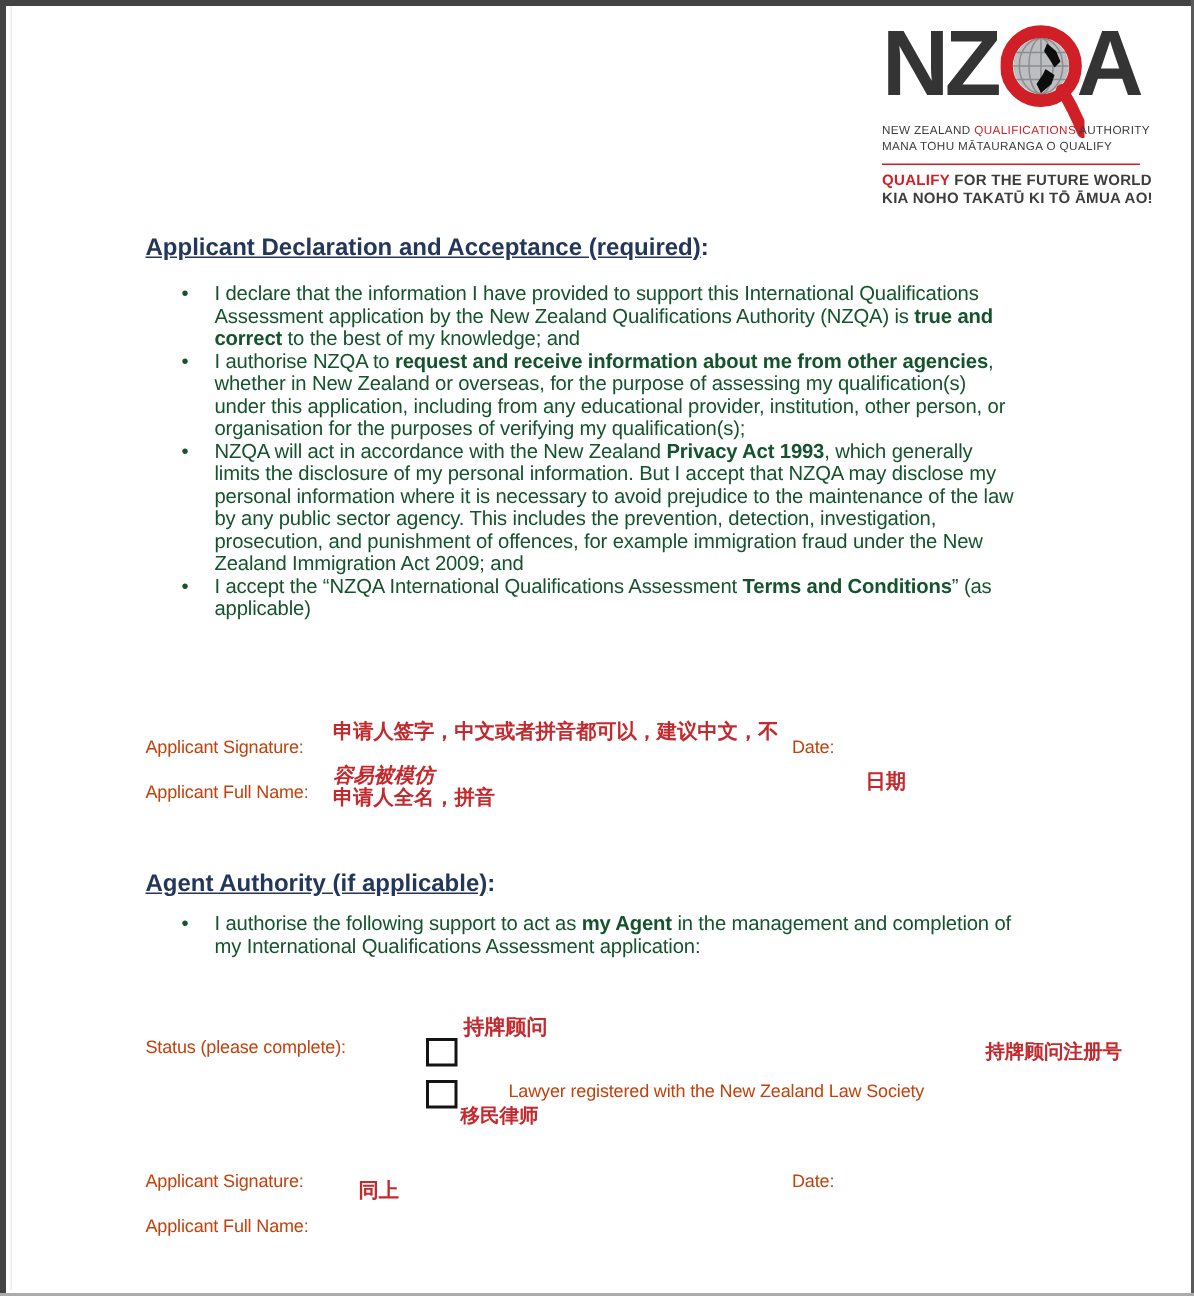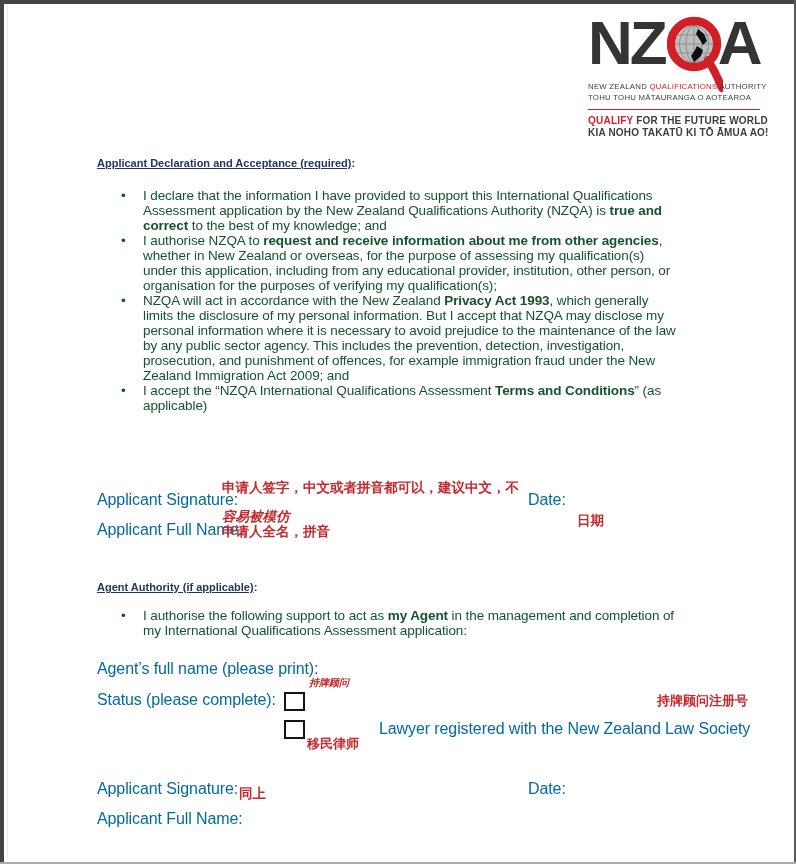--- a/index.html
+++ b/index.html
@@ -9,23 +9,23 @@
   }
   
   .edge-top{position:absolute;left:0;top:0;width:796px;height:4px;background:#434343;}
   .edge-left{position:absolute;left:0;top:0;width:4px;height:864px;background:#434343;}
   .edge-right{position:absolute;right:0;top:0;width:2px;height:864px;background:#5a5a5a;}
   .edge-bottom{position:absolute;left:0;bottom:0;width:796px;height:2px;background:#ababab;}
   .edge-faint{position:absolute;left:7px;top:4px;width:1px;height:856px;background:#ededed;}
 
   .abs{position:absolute;}
   .body-text{font-size:13.5px;line-height:15px;letter-spacing:-0.1px;color:#14532d;}
-  .label{font-size:16px;letter-spacing:-0.1px;color:#0369a1;white-space:nowrap;}
+  .label{font-size:12px;letter-spacing:-0.1px;color:#c2410c;white-space:nowrap;}
   .b{font-weight:bold;}
-  .heading{font-size:11px;font-weight:bold;color:#24375a;white-space:nowrap;}
+  .heading{font-size:16px;font-weight:bold;color:#24375a;white-space:nowrap;}
   .heading .underline{text-decoration:underline;}
   .red-note{color:#c4292e;font-weight:bold;font-size:13.5px;white-space:nowrap;}
 
   ul.bullets{list-style:none;margin:0;padding:0;width:566px;}
   ul.bullets li{position:relative;padding-left:28px;}
   ul.bullets li::before{content:"\2022";position:absolute;left:6px;top:0;}
 
   .checkbox{width:17px;height:15px;border:2px solid #141414;background:#ffffff;}
 
   
@@ -65,21 +65,21 @@
           <line x1="27" y1="11.5" x2="27" y2="48.5"></line>
         </g>
         <path d="M31 15 l6 5 l3 7 l-4 4 l-3 -5 l-4 -6 z" fill="#0d0d0d"></path>
         <path d="M30 32 l6 4 l-2 6 l-7 6 l-3 -6 l4 -6 z" fill="#0d0d0d"></path>
         <circle cx="27" cy="30" r="23" fill="none" stroke="#d01f27" stroke-width="8.5"></circle>
         <path d="M41 46 Q49 59 55 74" fill="none" stroke="#d01f27" stroke-width="8" stroke-linecap="round"></path>
       </svg>
       <span class="wm-letter wm-a">A</span>
     </div>
     <div class="logo-sub"><span>NEW ZEALAND </span><span class="red">QUALIFICATIONS</span><span> AUTHORITY</span></div>
-    <div class="logo-sub">TOHU TOHU MĀTAURANGA O AOTEAROA</div>
+    <div class="logo-sub">MANA TOHU MĀTAURANGA O QUALIFY</div>
     <div class="logo-rule"></div>
     <div class="logo-tag"><span class="red">QUALIFY</span><span> FOR THE FUTURE WORLD</span></div>
     <div class="logo-tag">KIA NOHO TAKATŪ KI TŌ ĀMUA AO!</div>
   </div>
 
   <div class="abs heading" style="left:97px;top:157px;"><span class="underline">Applicant Declaration and Acceptance (required)</span><span>:</span></div>
 
   <ul class="bullets body-text abs" style="left:115px;top:188px;">
       <li><span>I declare that the information I have provided to support this International Qualifications Assessment application by the New Zealand Qualifications Authority (NZQA) is </span><span class="b">true and correct</span><span> to the best of my knowledge; and</span></li>
       <li><span>I authorise NZQA to </span><span class="b">request and receive information about me from other agencies</span><span>, whether in New Zealand or overseas, for the purpose of assessing my qualification(s) under this application, including from any educational provider, institution, other person, or organisation for the purposes of verifying my qualification(s);</span></li>
@@ -94,28 +94,27 @@
   <div class="abs red-note" style="left:577px;top:512px;">日期</div>
   <div class="abs label" style="left:97px;top:521px;">Applicant Full Name:</div>
   <div class="abs red-note" style="left:222px;top:523px;">申请人全名，拼音</div>
 
   <div class="abs heading" style="left:97px;top:581px;"><span class="underline">Agent Authority (if applicable)</span><span>:</span></div>
 
   <ul class="bullets body-text abs" style="left:115px;top:608px;">
       <li><span>I authorise the following support to act as </span><span class="b">my Agent</span><span> in the management and completion of my International Qualifications Assessment application:</span></li>
     </ul>
 
-  <div class="abs label" style="left:97px;top:660px;">Agent’s full name (please print):</div>
   <div class="abs label" style="left:97px;top:691px;">Status (please complete):</div>
 
-  <div class="abs red-note" style="left:309px;top:676px;font-size:10px;font-style:italic;">持牌顾问</div>
+  <div class="abs red-note" style="left:309px;top:676px;font-size:14px;">持牌顾问</div>
   <div class="abs checkbox" style="left:284px;top:692px;" role="checkbox" aria-checked="false"></div>
   <div class="abs red-note" style="left:657px;top:692px;font-size:13px;">持牌顾问注册号</div>
 
   <div class="abs checkbox" style="left:284px;top:720px;" role="checkbox" aria-checked="false"></div>
-  <div class="abs label" style="left:339px;top:720px;margin-left:40px;">Lawyer registered with the New Zealand Law Society</div>
+  <div class="abs label" style="left:339px;top:720px;">Lawyer registered with the New Zealand Law Society</div>
   <div class="abs red-note" style="left:307px;top:735px;font-size:13px;">移民律师</div>
 
   <div class="abs label" style="left:97px;top:780px;">Applicant Signature:</div>
   <div class="abs red-note" style="left:239px;top:785px;">同上</div>
   <div class="abs label" style="left:528px;top:780px;">Date:</div>
   <div class="abs label" style="left:97px;top:810px;">Applicant Full Name:</div>
 </div>
 
 </body></html>

